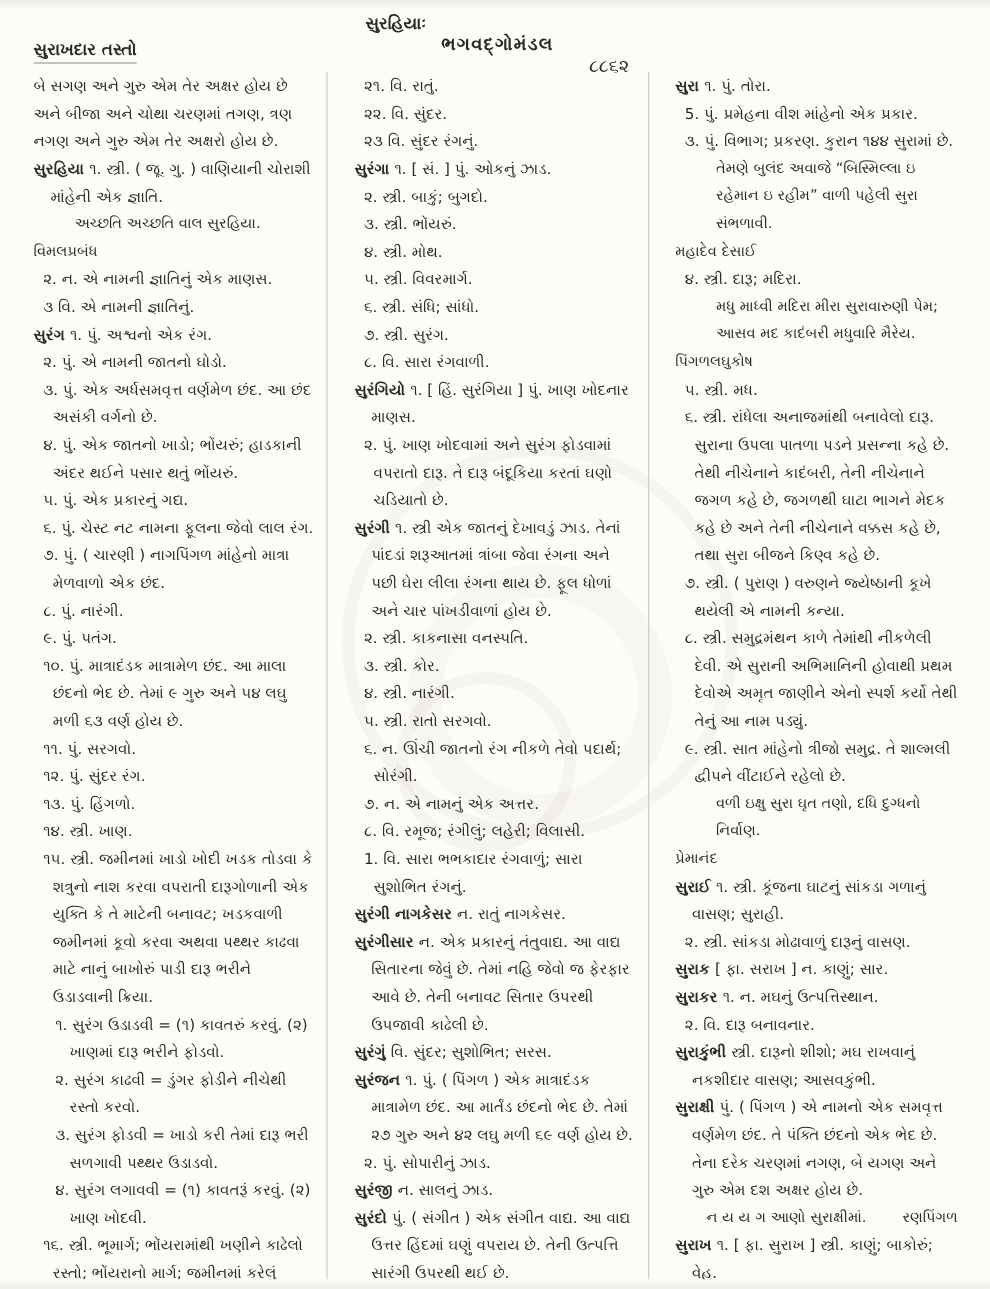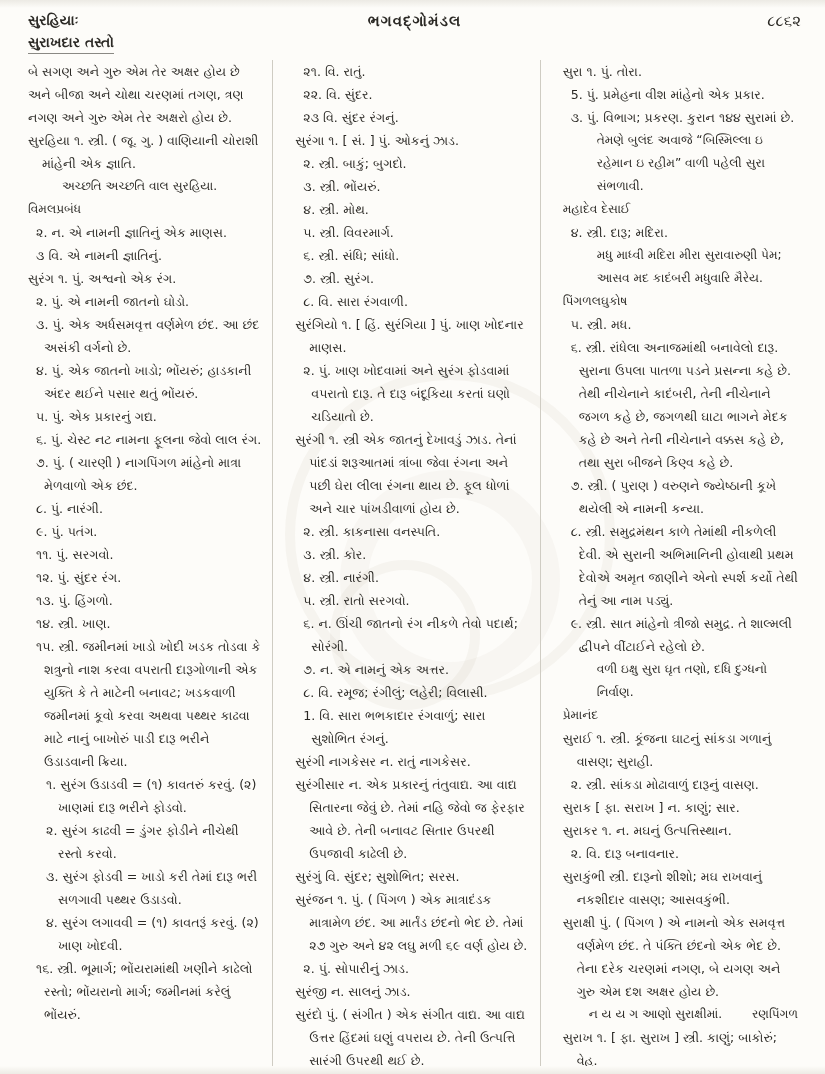--- a/index.html
+++ b/index.html
@@ -13,21 +13,21 @@
     width:825px; height:1074px;
     background:#fdfcf9;
     color:#2b2925;
     overflow:hidden;
   }
   .scan-edge { position:absolute; left:0; right:0; height:8px; background:linear-gradient(#eceae4, #fdfcf9); top:0; }
   .scan-edge.bottom { top:auto; bottom:0; background:linear-gradient(#fdfcf9, #edebe5); }
 
   .header-row {
     position:absolute; top:12px; left:28px; right:24px;
-    display:flex; align-items:flex-start;
+    display:flex; align-items:center;flex-direction:column;
   }
   .running-left { font-weight:bold; font-size:14px; width:220px; }
   .journal-title { font-weight:bold; font-size:15px; flex:1; text-align:center; letter-spacing:1px; }
   .page-number { font-size:15px; width:220px; text-align:right; }
   .running-sub {
     position:absolute; top:34px; left:28px;
     font-weight:bold; font-size:14px;
     border-bottom:1px solid rgba(43,41,37,.55);
     padding-bottom:2px;
   }
@@ -41,21 +41,21 @@
     padding:0 9px 0 2px;
     font-size:12.6px; line-height:23px;
     overflow:hidden;
   }
   .col.divider { border-right:1px solid #cfccc3; }
   .col + .col { padding-left:10px; }
 
   p.blk { margin:0; }
   .t-text  { }
   .t-entry { padding-left:14px; text-indent:-14px; }
-  .t-entry .head { font-weight:normal; }
+  .t-entry .head { font-weight:bold; }
   .t-sense { padding-left:16px; text-indent:-8px; }
   .t-idiom { padding-left:30px; text-indent:-12px; }
   .t-quote { padding-left:34px; font-size:12.2px; }
   .t-cite  { text-align:left; padding-right:4px; font-size:12.2px; }
   .t-qcite { display:flex; justify-content:space-between; padding-left:26px; font-size:12.2px; }
   .t-qcite .cite-inline { padding-left:8px; white-space:nowrap; }
 
   
   .wm { position:absolute; border-radius:50%; border:10px solid rgba(150,140,120,.07); pointer-events:none; }
   .wm1 { width:330px; height:330px; left:285px; top:370px; }
@@ -89,20 +89,21 @@
         <p class="blk t-sense">૩ વિ. એ નામની જ્ઞાતિનું.</p>
         <p class="blk t-entry"><span class="head">સુરંગ </span>૧. પું. અશ્વનો એક રંગ.</p>
         <p class="blk t-sense">૨. પું. એ નામની જાતનો ઘોડો.</p>
         <p class="blk t-sense">૩. પું. એક અર્ધસમવૃત્ત વર્ણમેળ છંદ. આ છંદ અસંકી વર્ગનો છે.</p>
         <p class="blk t-sense">૪. પું. એક જાતનો ખાડો; ભોંયરું; હાડકાની અંદર થઈને પસાર થતું ભોંયરું.</p>
         <p class="blk t-sense">૫. પું. એક પ્રકારનું ગદ્ય.</p>
         <p class="blk t-sense">૬. પું. ચેસ્ટ નટ નામના ફૂલના જેવો લાલ રંગ.</p>
         <p class="blk t-sense">૭. પું. ( ચારણી ) નાગપિંગળ માંહેનો માત્રા મેળવાળો એક છંદ.</p>
         <p class="blk t-sense">૮. પું. નારંગી.</p>
         <p class="blk t-sense">૯. પું. પતંગ.</p>
+        <p class="blk t-sense">૧૦. પું. માત્રાદંડક માત્રામેળ છંદ. આ માલા છંદનો ભેદ છે. તેમાં ૯ ગુરુ અને ૫૪ લઘુ મળી ૬૩ વર્ણ હોય છે.</p>
         <p class="blk t-sense">૧૧. પું. સરગવો.</p>
         <p class="blk t-sense">૧૨. પું. સુંદર રંગ.</p>
         <p class="blk t-sense">૧૩. પું. હિંગળો.</p>
         <p class="blk t-sense">૧૪. સ્ત્રી. ખાણ.</p>
         <p class="blk t-sense">૧૫. સ્ત્રી. જમીનમાં ખાડો ખોદી ખડક તોડવા કે શત્રુનો નાશ કરવા વપરાતી દારૂગોળાની એક યુક્તિ કે તે માટેની બનાવટ; ખડકવાળી જમીનમાં કૂવો કરવા અથવા પથ્થર કાઢવા માટે નાનું બાખોરું પાડી દારૂ ભરીને ઉડાડવાની ક્રિયા.</p>
         <p class="blk t-idiom">૧. સુરંગ ઉડાડવી = (૧) કાવતરું કરવું. (૨) ખાણમાં દારૂ ભરીને ફોડવો.</p>
         <p class="blk t-idiom">૨. સુરંગ કાઢવી = ડુંગર ફોડીને નીચેથી રસ્તો કરવો.</p>
         <p class="blk t-idiom">૩. સુરંગ ફોડવી = ખાડો કરી તેમાં દારૂ ભરી સળગાવી પથ્થર ઉડાડવો.</p>
         <p class="blk t-idiom">૪. સુરંગ લગાવવી = (૧) કાવતરૂં કરવું. (૨) ખાણ ખોદવી.</p>
         <p class="blk t-sense">૧૬. સ્ત્રી. ભૂમાર્ગ; ભોંયરામાંથી ખણીને કાઢેલો રસ્તો; ભોંયરાનો માર્ગ; જમીનમાં કરેલું ભોંયરું.</p>

